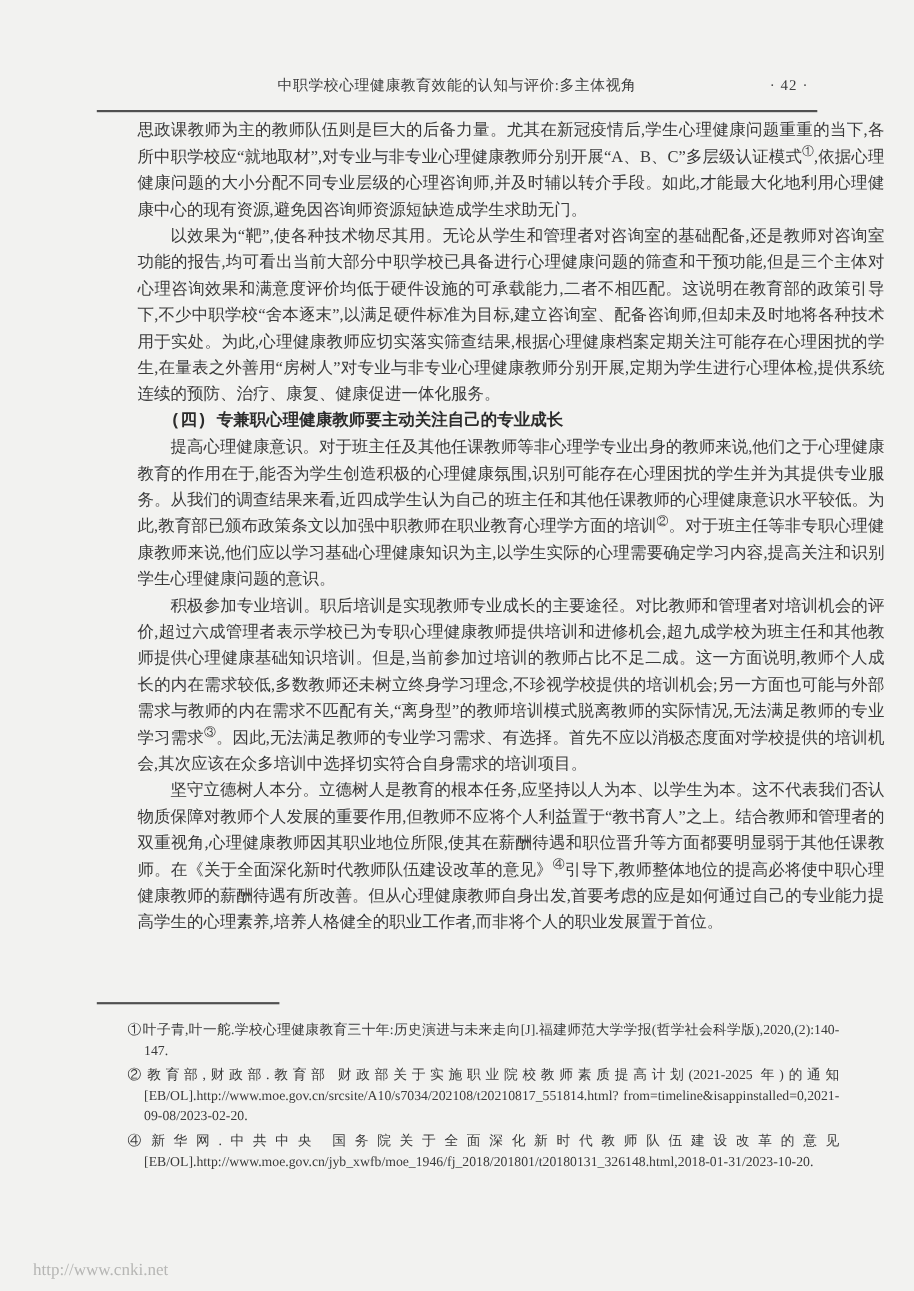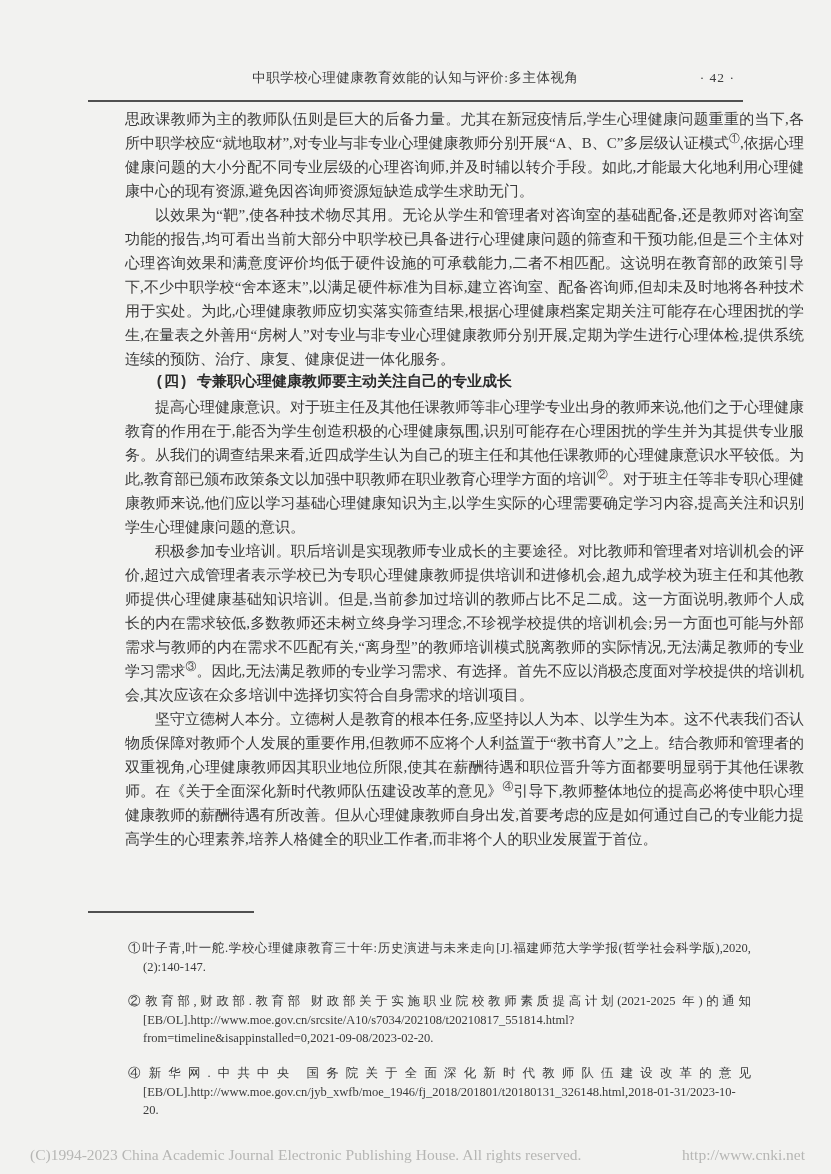--- a/index.html
+++ b/index.html
@@ -53,21 +53,21 @@
   .footnote-separator{
     position:absolute;top:911px;left:88px;width:166px;height:2px;
     background:#505050;
   }
   .footnotes{
     position:absolute;top:923px;left:112px;width:655px;
     font-size:12.5px;line-height:18.6px;
     text-align:justify;color:#3a3a3a;
   }
   .footnotes p{
-    margin:16px;padding-left:15px;text-indent:-15px;
+    margin:4px;padding-left:15px;text-indent:-15px;
   }
   .fn-marker{margin-right:1px;}
   
   .page-footer{
     position:absolute;left:0;right:0;bottom:10px;
     display:flex;justify-content:space-between;
     padding:0 26px 0 30px;
     font-size:15.5px;color:#b6b6b4;
     font-family:"Liberation Serif","DejaVu Serif",serif;
   }
@@ -95,17 +95,16 @@
 
   <div class="footnote-separator"></div>
 
   <div class="footnotes" id="footnotes">
       <p><span class="fn-marker">①</span><span>叶子青,叶一舵.学校心理健康教育三十年:历史演进与未来走向[J].福建师范大学学报(哲学社会科学版),2020,(2):140-147.</span></p>
       <p><span class="fn-marker">②</span><span>教育部,财政部.教育部 财政部关于实施职业院校教师素质提高计划(2021-2025 年)的通知[EB/OL].http://www.moe.gov.cn/srcsite/A10/s7034/202108/t20210817_551814.html? from=timeline&amp;isappinstalled=0,2021-09-08/2023-02-20.</span></p>
       <p><span class="fn-marker">④</span><span>新华网.中共中央 国务院关于全面深化新时代教师队伍建设改革的意见[EB/OL].http://www.moe.gov.cn/jyb_xwfb/moe_1946/fj_2018/201801/t20180131_326148.html,2018-01-31/2023-10-20.</span></p>
     </div>
 
   <div class="page-footer">
-    <span>(C)1994-2023 China Academic Journal Electronic Publishing House. All rights reserved.</span>
     <span>http://www.cnki.net</span>
   </div>
 
 </div>
 
 </body></html>

